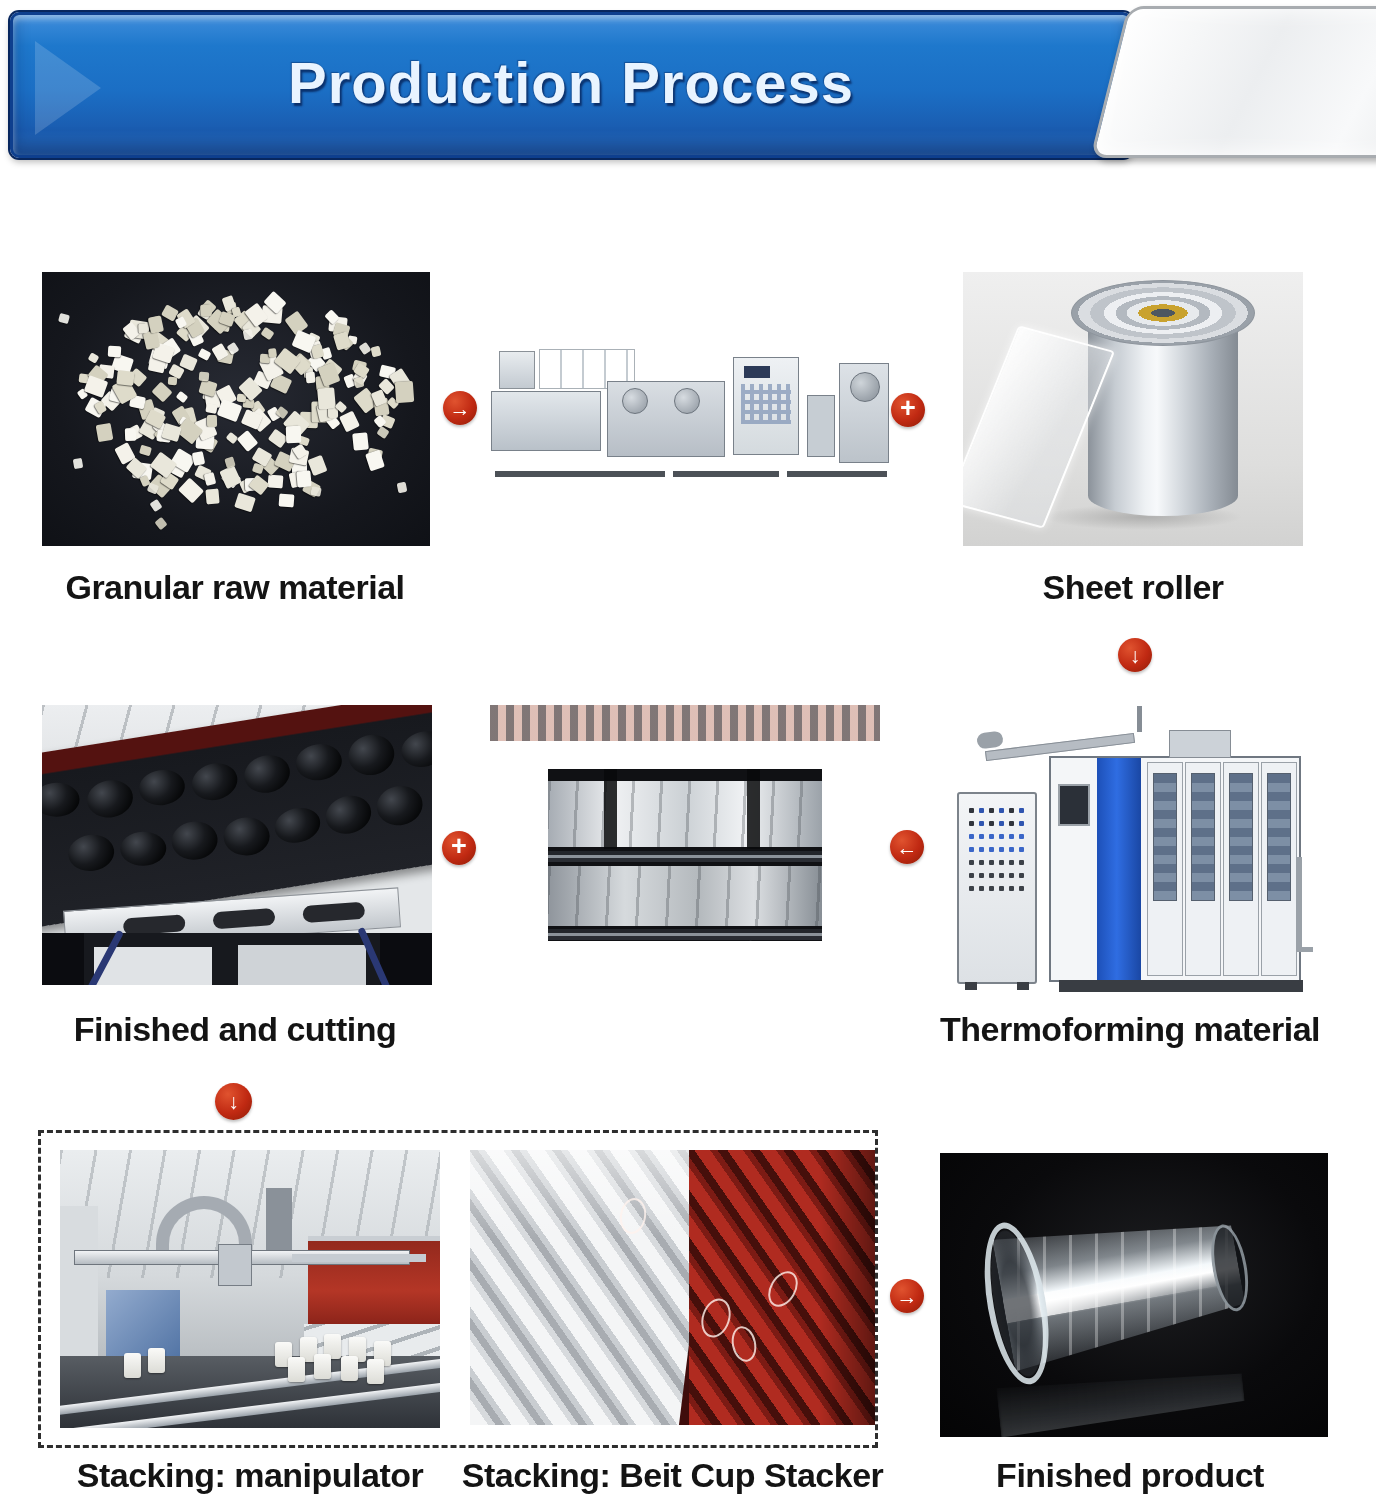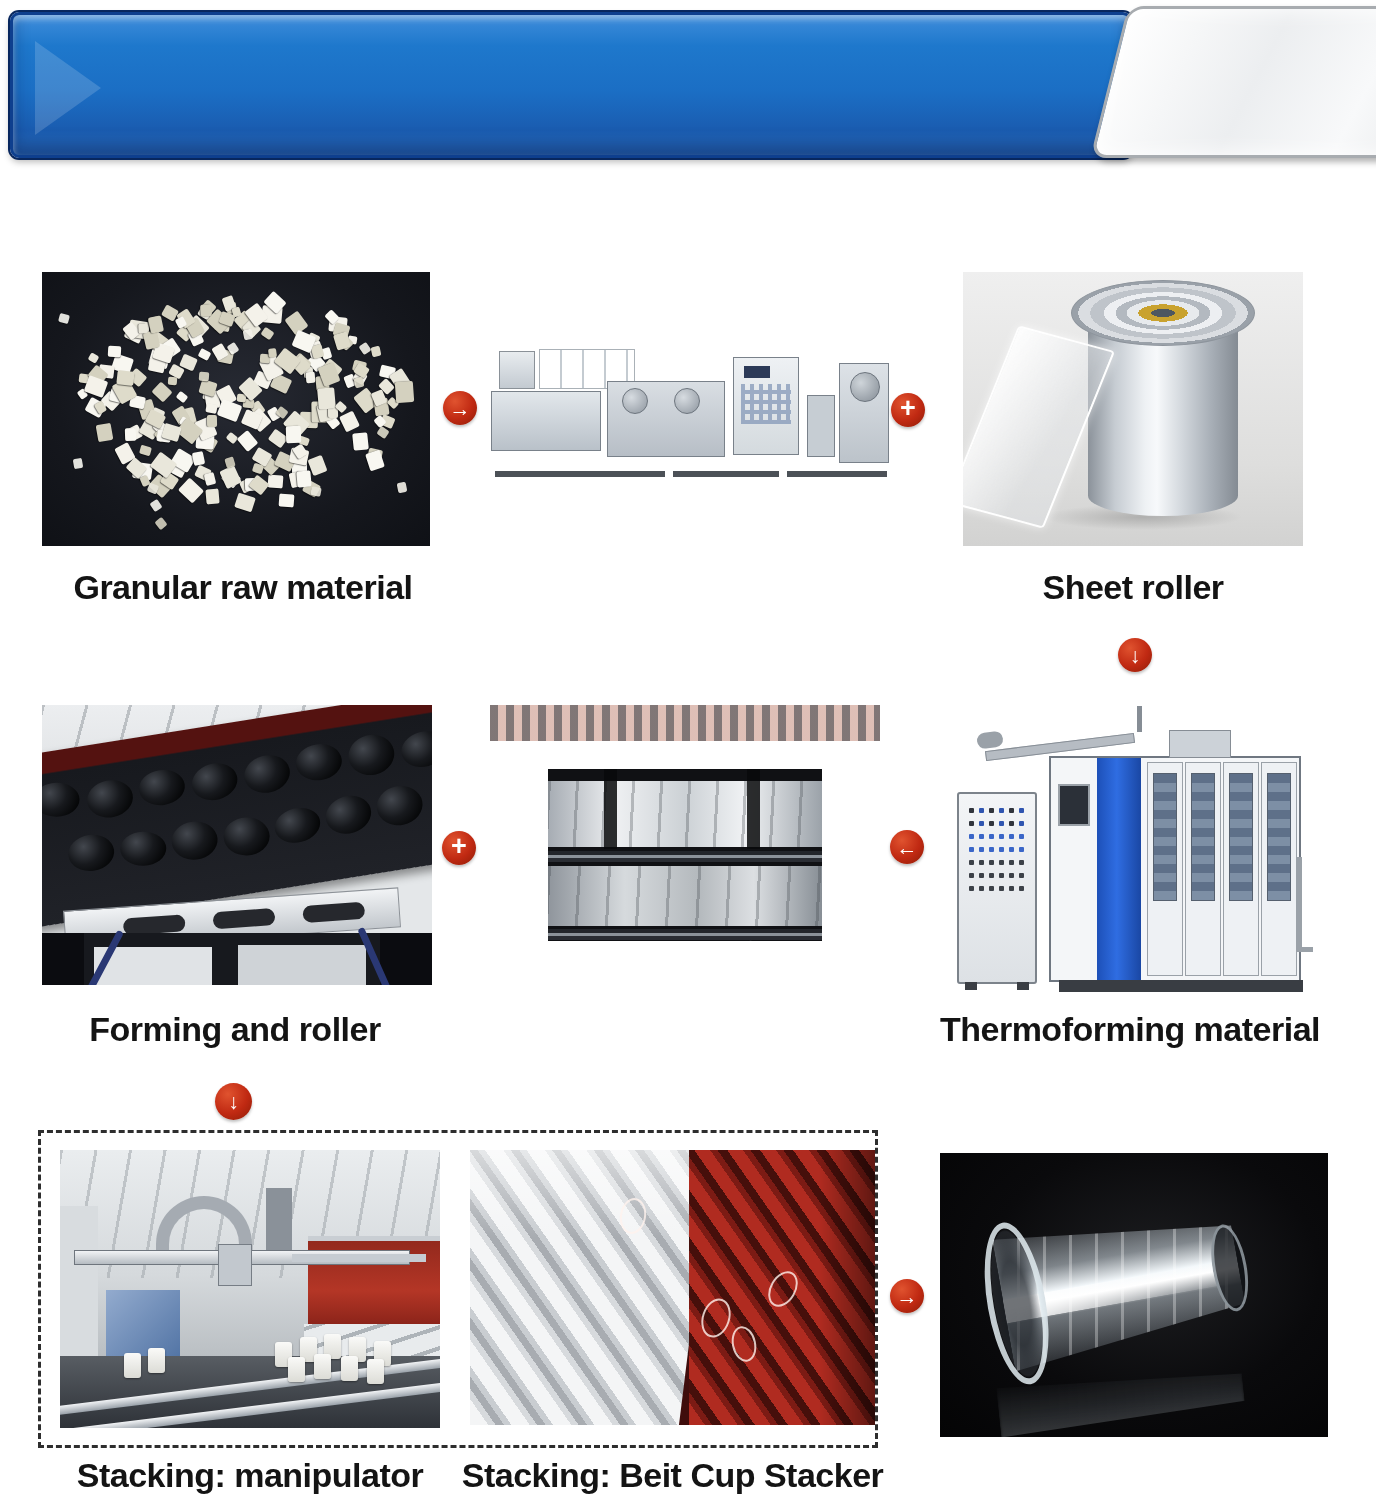--- a/index.html
+++ b/index.html
@@ -35,21 +35,21 @@
     background:linear-gradient(105deg,#ffffff 0%, #eceef0 35%, #f8f9fa 60%, #d9dbdd 100%);
     border:3px solid #a8acb0;
     box-shadow:inset 0 0 22px #ffffff, 3px 4px 6px rgba(0,0,0,.3);
   }
 
   
   .caption {
     position:absolute; text-align:center; font-size:34px; font-weight:700;
     color:#141414; letter-spacing:-0.5px;
   }
-  .c1{left:38px;  top:568px;  width:410px;}
+  .c1{left:30px;  top:568px;  width:410px;}
   .c2{left:487px; top:568px;  width:408px;}
   .c3{left:963px; top:568px;  width:340px;}
   .c4{left:30px;  top:1010px; width:410px;}
   .c5{left:490px; top:1010px; width:390px;}
   .c6{left:930px; top:1010px; width:400px;}
   .c7{left:40px;  top:1456px; width:420px;}
   .c8{left:450px; top:1456px; width:445px;}
   .c9{left:930px; top:1456px; width:400px;}
 
   
@@ -276,20 +276,21 @@
     clip-path:polygon(0 10%, 100% 28%, 100% 72%, 0 90%);
     background:linear-gradient(0deg, transparent 0%, rgba(198,214,224,.18) 55%, rgba(232,242,248,.3) 100%); }
 </style>
 </head>
 <body>
 
 <div class="page">
 
   <div class="banner">
     <div class="banner-chevron"></div>
+    <div class="banner-title">Production Process</div>
   </div>
   <div class="silver-plate"></div>
 
   <div class="photo s1">
     <div id="pellet-field" style="position:absolute;inset:0;">
         <div class="pellet" style="left: 108px; top: 79px; width: 19px; height: 16px; background: rgb(248, 247, 241); transform: rotate(16deg);"></div>
         <div class="pellet" style="left: 112px; top: 113px; width: 16px; height: 14px; background: rgb(212, 209, 191); transform: rotate(43deg);"></div>
         <div class="pellet" style="left: 194px; top: 223px; width: 18px; height: 15px; background: rgb(233, 231, 219); transform: rotate(18deg);"></div>
         <div class="pellet" style="left: 61px; top: 122px; width: 16px; height: 14px; background: rgb(244, 242, 234); transform: rotate(42deg);"></div>
         <div class="pellet" style="left: 213px; top: 101px; width: 16px; height: 14px; background: rgb(244, 242, 234); transform: rotate(24deg);"></div>
@@ -690,24 +691,25 @@
       <div class="fp-body"></div>
       <div class="fp-glow"></div>
       <div class="fp-rim"></div>
       <div class="fp-base"></div>
     </div>
     <div class="fp-refl"></div>
   </div>
 
   <div class="caption c1">Granular raw material</div>
   <div class="caption c3">Sheet roller</div>
-  <div class="caption c4">Forming and roller</div>
+  <div class="caption c4">Finished and cutting</div>
   <div class="caption c6">Thermoforming material</div>
   <div class="caption c8">Stacking: Beit Cup Stacker</div>
   <div class="caption c7">Stacking: manipulator</div>
+  <div class="caption c9">Finished product</div>
 
   <div class="arrow a1">→</div>
   <div class="arrow a2 plus">+</div>
   <div class="arrow a3">↓</div>
   <div class="arrow a4 plus">+</div>
   <div class="arrow a5">←</div>
   <div class="arrow a6">↓</div>
   <div class="arrow a7">→</div>
 
 </div>

